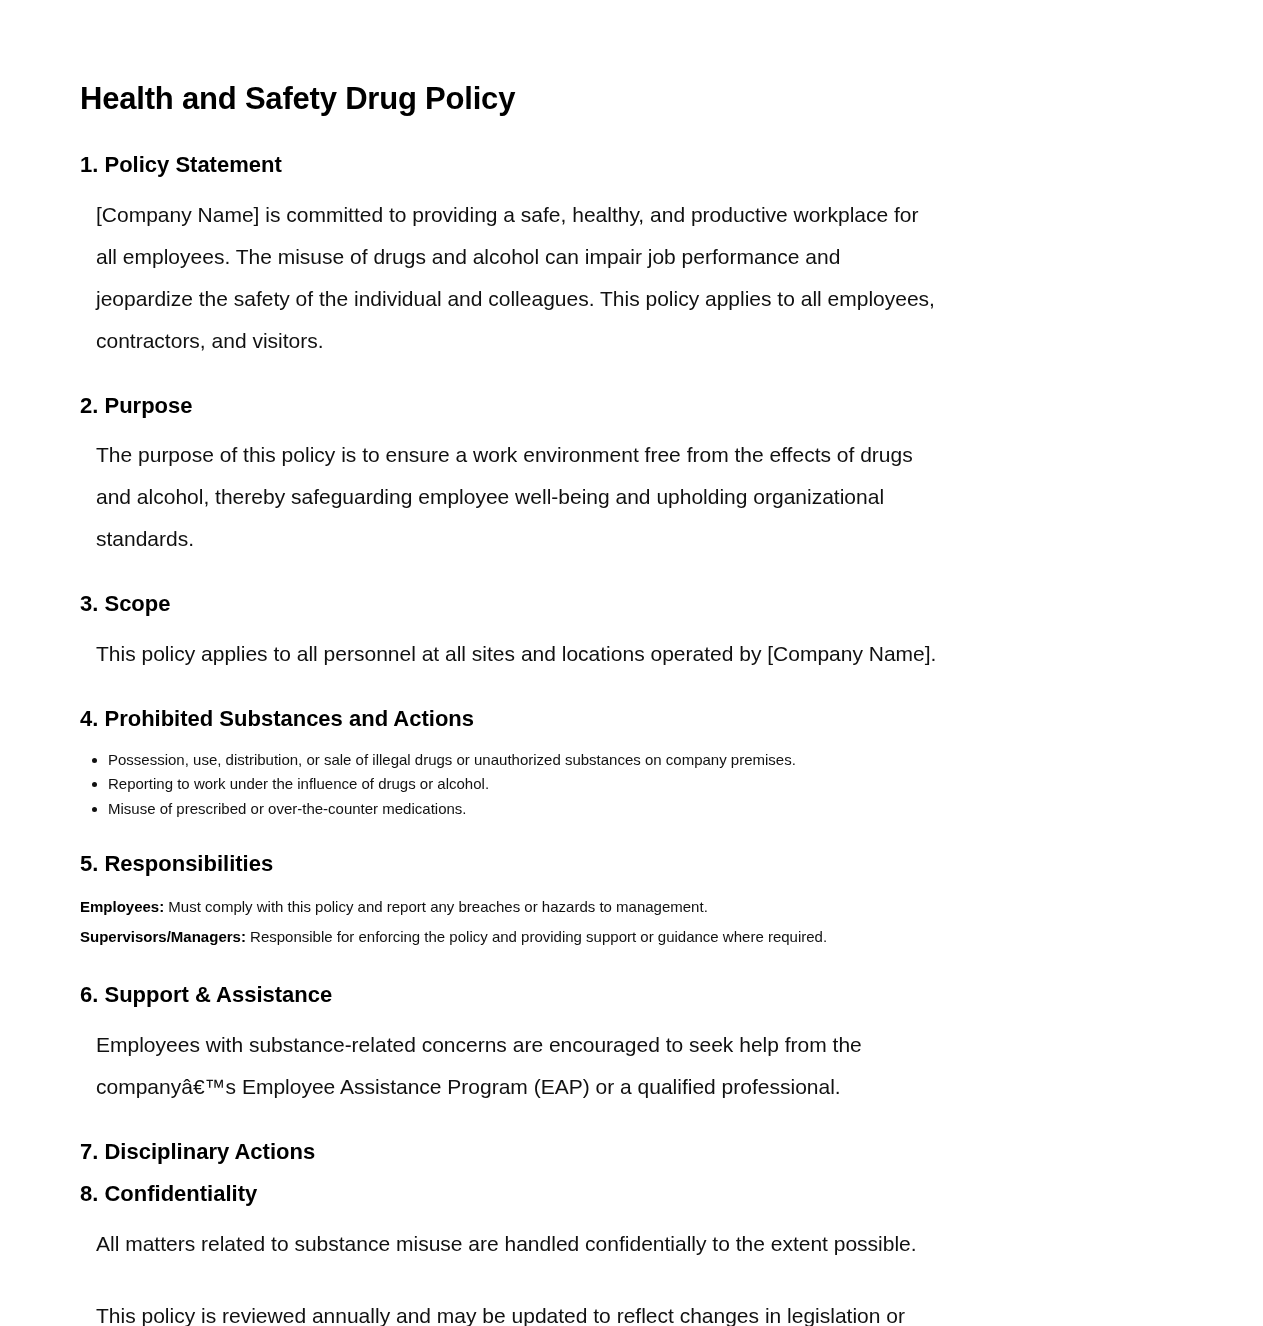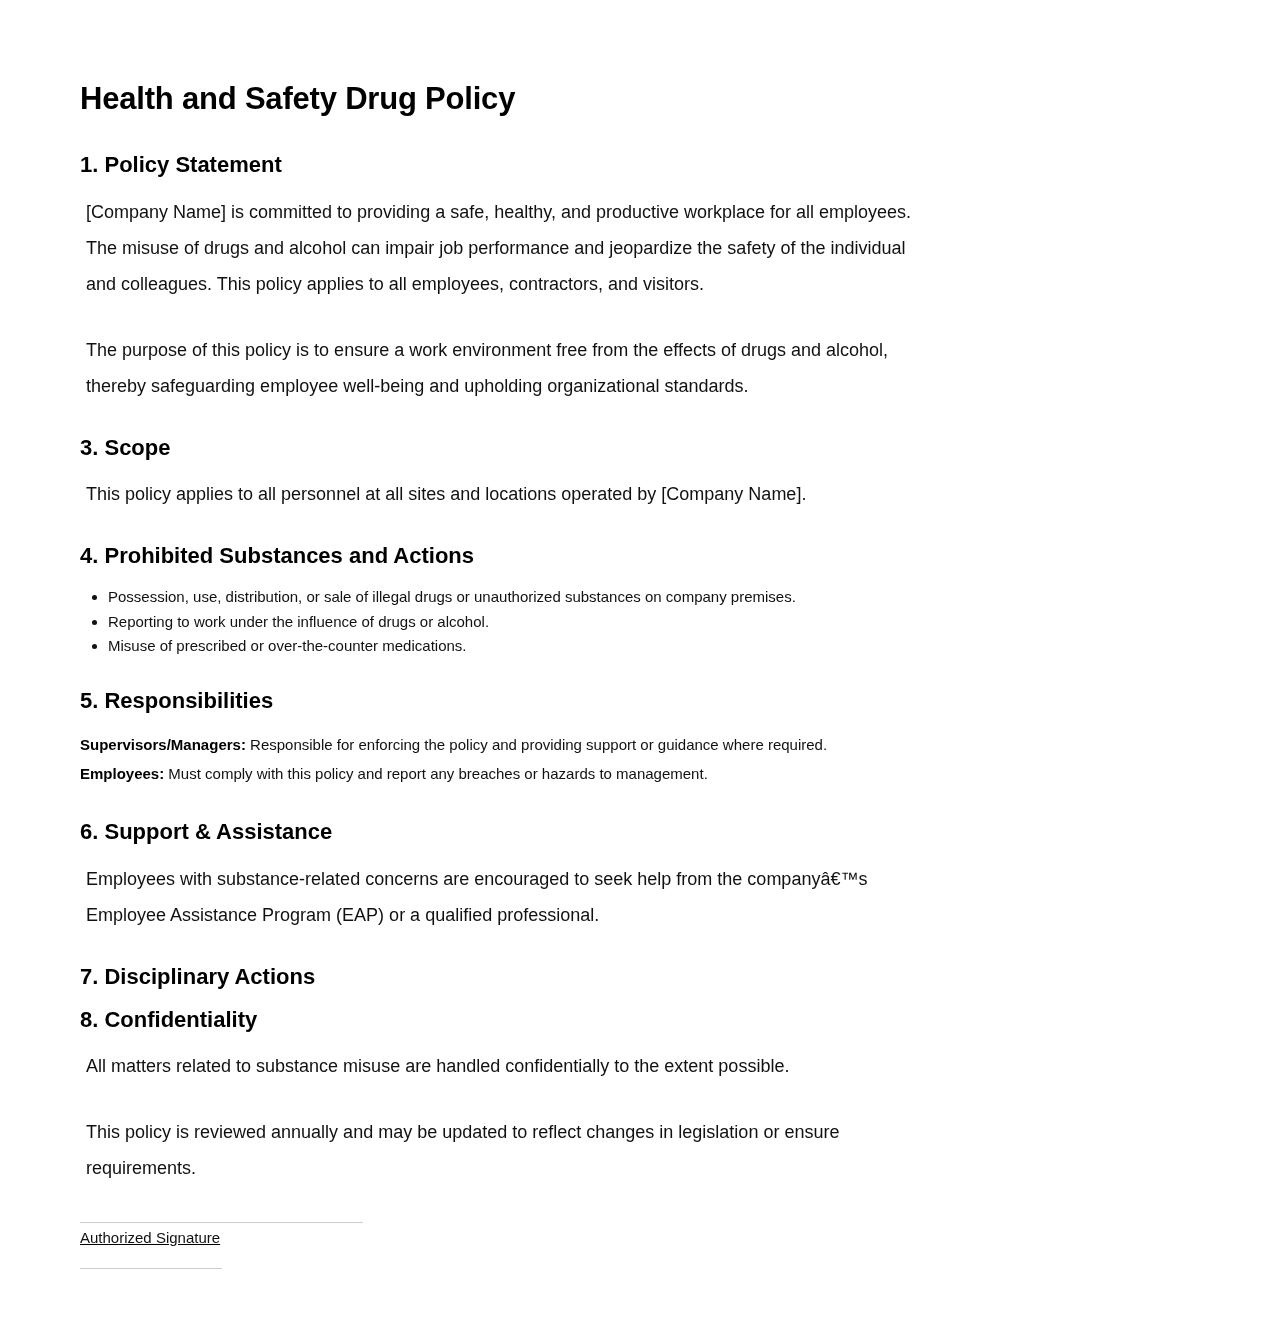--- a/index.html
+++ b/index.html
@@ -31,23 +31,23 @@
     margin: 0;
   }
   .section-heading {
     font-size: 22px;
     font-weight: bold;
     line-height: 1.3;
     margin: 0 0 14px 0;
     color: #000;
   }
   .body-text {
-    font-size: 18px;
+    font-size: 21px;
     line-height: 2.0;
-    margin: 0 0 30px 6px;
+    margin: 0 0 30px 16px;
     color: #111;
     max-width: 1085px;
   }
   ul.bullets {
     margin: 0 0 28px 0;
     padding-left: 28px;
     list-style-type: disc;
   }
   ul.bullets li {
     font-size: 15px;
@@ -101,42 +101,43 @@
 <div class="page">
 
   <h1 class="doc-title">Health and Safety Drug Policy</h1>
 
   <div class="section">
     <h2 class="section-heading">1. Policy Statement</h2>
     <p class="body-text">[Company Name] is committed to providing a safe, healthy, and productive workplace for all employees. The misuse of drugs and alcohol can impair job performance and jeopardize the safety of the individual and colleagues. This policy applies to all employees, contractors, and visitors.</p>
   </div>
 
   <div class="section">
+    <h2 class="section-heading">2. Purpose</h2>
     <p class="body-text">The purpose of this policy is to ensure a work environment free from the effects of drugs and alcohol, thereby safeguarding employee well-being and upholding organizational standards.</p>
   </div>
 
   <div class="section">
     <h2 class="section-heading">3. Scope</h2>
     <p class="body-text">This policy applies to all personnel at all sites and locations operated by [Company Name].</p>
   </div>
 
   <div class="section">
     <h2 class="section-heading">4. Prohibited Substances and Actions</h2>
     <ul class="bullets">
       <li>Possession, use, distribution, or sale of illegal drugs or unauthorized substances on company premises.</li>
       <li>Reporting to work under the influence of drugs or alcohol.</li>
       <li>Misuse of prescribed or over-the-counter medications.</li>
     </ul>
   </div>
 
   <div class="section">
     <h2 class="section-heading">5. Responsibilities</h2>
     <div class="resp-block">
+      <p class="resp-line"><b>Employees:</b><span> Must comply with this policy and report any breaches or hazards to management.</span></p>
       <p class="resp-line"><b> Supervisors/Managers:</b><span> Responsible for enforcing the policy and providing support or guidance where required.</span></p>
-      <p class="resp-line"><b>Employees:</b><span> Must comply with this policy and report any breaches or hazards to management.</span></p>
     </div>
   </div>
 
   <div class="section">
     <h2 class="section-heading">6. Support &amp; Assistance</h2>
     <p class="body-text">Employees with substance-related concerns are encouraged to seek help from the companyâ€™s Employee Assistance Program (EAP) or a qualified professional.</p>
   </div>
 
   <div class="section">
     <h2 class="section-heading">7. Disciplinary Actions</h2>

